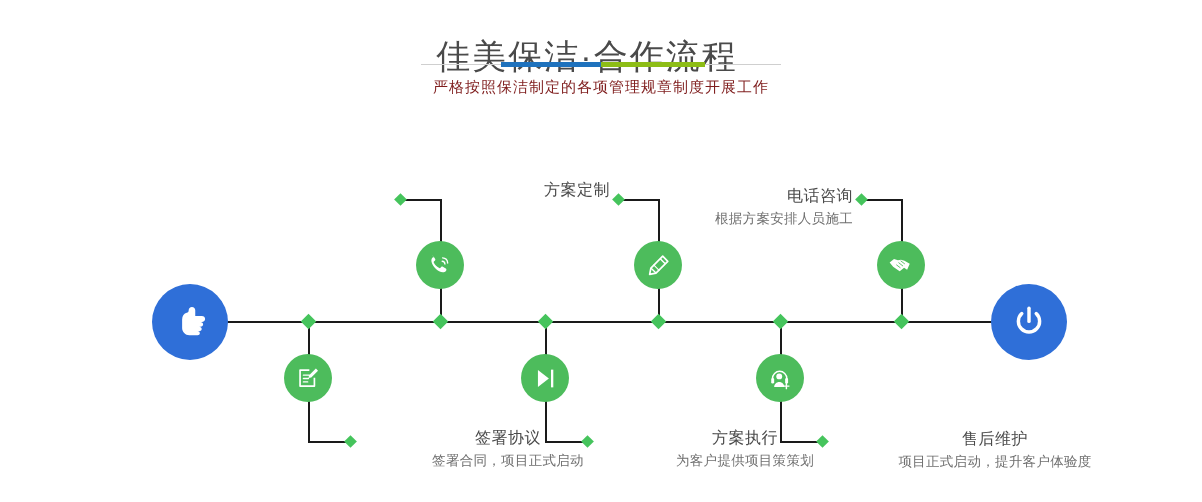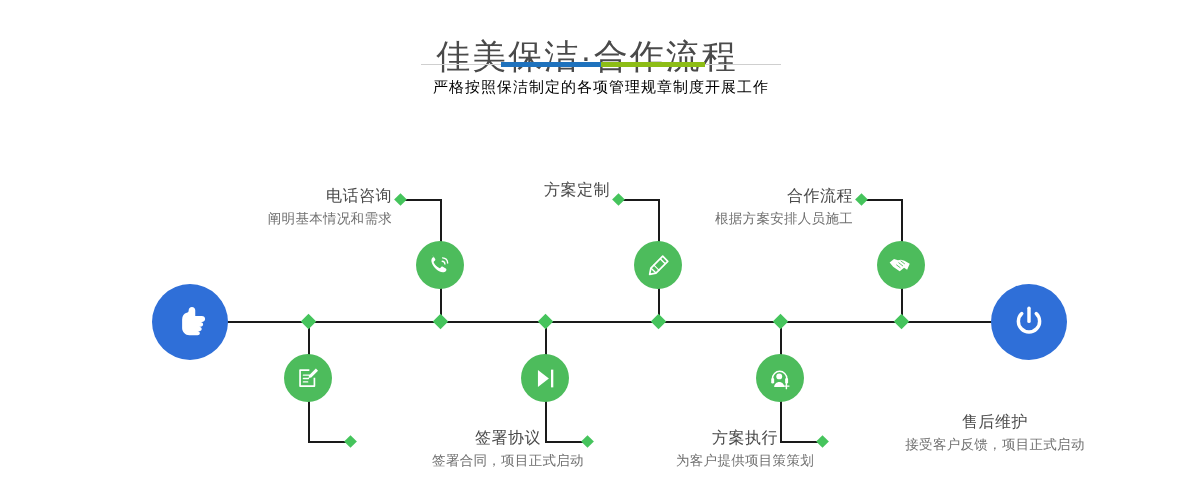--- a/index.html
+++ b/index.html
@@ -68,21 +68,21 @@
     height: 5px;
     background: #8dbd16;
   }
   .sub-title {
     position: absolute;
     left: 0;
     top: 78px;
     width: 1202px;
     text-align: center;
     font-size: 15px;
-    color: #000000;
+    color: #7f1d1d;
     letter-spacing: 1px;
   }
 
   
   .axis {
     position: absolute;
     left: 190px;
     top: 321px;
     width: 840px;
     height: 2px;
@@ -212,24 +212,20 @@
   <div class="diamond" style="left:396px; top:195px; width:9px; height:9px;"></div>
   <div class="node-circle" style="left:416px; top:241px;">
     <span class="ico">
       <svg width="27" height="27" viewBox="0 0 64 64">
         <path fill="#ffffff" d="M16.5 12c-2 0-4.5 2-5.5 4.5-2.2 5.5 1.5 14.5 8.5 22s16.5 11 22 8.8c2.5-1 4.5-3.5 4.5-5.5 0-1-0.5-1.8-1.4-2.4l-7-4.6c-1.2-0.8-2.6-0.6-3.6 0.4l-2.6 2.6c-0.6 0.6-1.5 0.8-2.3 0.4-2.6-1.2-5.3-3.2-7.6-5.5s-4.3-5-5.5-7.6c-0.4-0.8-0.2-1.7 0.4-2.3l2.6-2.6c1-1 1.2-2.4 0.4-3.6l-4.6-7c-0.6-0.9-1.4-1.6-2.3-1.6z"></path>
         <path fill="none" stroke="#ffffff" stroke-width="3.2" stroke-linecap="round" d="M37 14a13 13 0 0 1 12 12"></path>
         <path fill="none" stroke="#ffffff" stroke-width="3.2" stroke-linecap="round" d="M36 22a7 7 0 0 1 6.5 6.5"></path>
       </svg>
     </span>
   </div>
-  <div class="label align-right" style="left:130px; top:186px; width:262px;">
-    <div class="l-title">电话咨询</div>
-    <div class="l-desc">阐明基本情况和需求</div>
-  </div>
 
   <div class="diamond" style="left:303px; top:316px;"></div>
   <div class="vline" style="left:308px; top:320px; height:122px;"></div>
   <div class="hline" style="left:308px; top:441px; width:42px;"></div>
   <div class="diamond" style="left:346px; top:437px; width:9px; height:9px;"></div>
   <div class="node-circle" style="left:284px; top:354px;">
     <span class="ico">
       <svg width="27" height="27" viewBox="0 0 64 64">
         <path fill="none" stroke="#ffffff" stroke-width="4" stroke-linejoin="round" d="M46 30v20H12V12h22"></path>
         <line x1="20" y1="24" x2="34" y2="24" stroke="#ffffff" stroke-width="3.4" stroke-linecap="round"></line>
@@ -285,39 +281,39 @@
   <div class="diamond" style="left:857px; top:195px; width:9px; height:9px;"></div>
   <div class="node-circle" style="left:877px; top:241px;">
     <span class="ico">
       <svg width="28" height="28" viewBox="0 0 64 64">
         <path fill="#ffffff" d="M6 26l10-8 9 3 7-1 8 2 12 7-6 14-7-5-10 8-6-4-9-6z"></path>
         <path fill="none" stroke="#4dbc5c" stroke-width="2" stroke-linecap="round" d="M22 32l8 6M27 27l9 7M32 23l8 6"></path>
       </svg>
     </span>
   </div>
   <div class="label align-right" style="left:595px; top:186px; width:258px;">
-    <div class="l-title">合作流程</div>
+    <div class="l-title">电话咨询</div>
     <div class="l-desc">根据方案安排人员施工</div>
   </div>
 
   <div class="diamond" style="left:775px; top:316px;"></div>
   <div class="vline" style="left:780px; top:320px; height:122px;"></div>
   <div class="hline" style="left:780px; top:441px; width:42px;"></div>
   <div class="diamond" style="left:818px; top:437px; width:9px; height:9px;"></div>
   <div class="node-circle" style="left:756px; top:354px;">
     <span class="ico">
       <svg width="27" height="27" viewBox="0 0 64 64">
         <path fill="none" stroke="#ffffff" stroke-width="3.4" stroke-linecap="round" d="M13 32a17 17 0 0 1 34 0"></path>
         <rect x="10" y="31" width="7" height="13" rx="3.2" fill="#ffffff"></rect>
         <rect x="43" y="31" width="7" height="13" rx="3.2" fill="#ffffff"></rect>
         <circle cx="29" cy="27" r="7" fill="#ffffff"></circle>
         <path fill="#ffffff" d="M17 52c0-7 5.5-12 12-12s12 5 12 12z"></path>
         <line x1="46" y1="44" x2="46" y2="56" stroke="#ffffff" stroke-width="3.4" stroke-linecap="round"></line>
         <line x1="40" y1="50" x2="52" y2="50" stroke="#ffffff" stroke-width="3.4" stroke-linecap="round"></line>
       </svg>
     </span>
   </div>
-  <div class="label align-left" style="left:830px; top:412px; width:330px;">
+  <div class="label align-left" style="left:830px; top:429px; width:330px;">
     <div class="l-title">售后维护</div>
-    <div class="l-desc">接受客户反馈，项目正式启动</div>
+    <div class="l-desc">项目正式启动，提升客户体验度</div>
   </div>
 
 </div>
 
 </body></html>

